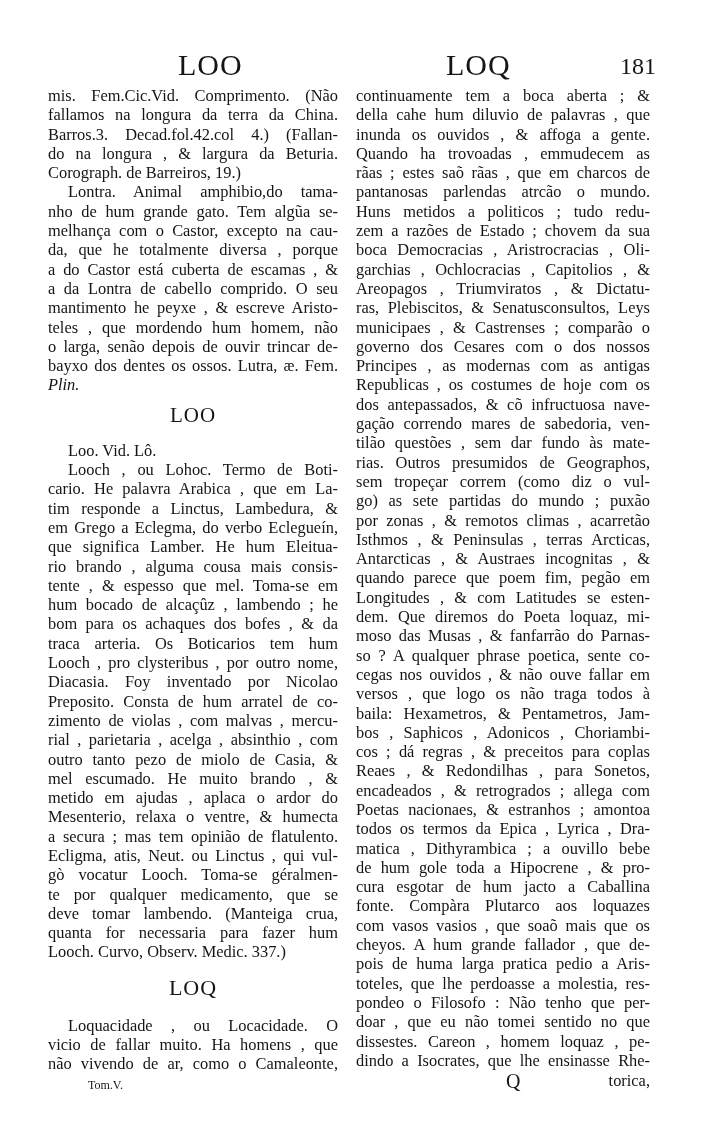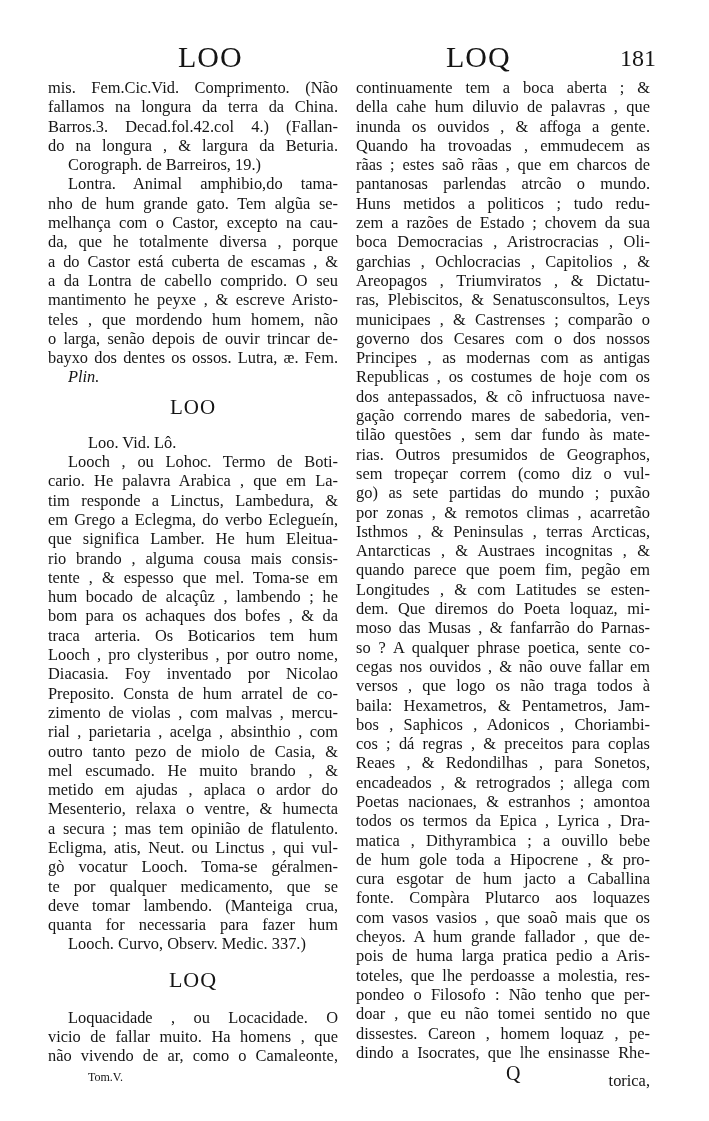--- a/index.html
+++ b/index.html
@@ -1,54 +1,54 @@
 <!DOCTYPE html>
 <html><head>
   <meta charset="utf-8">
   <style>
     html, body { margin: 0; padding: 0; background: #ffffff; }
     body {
       width: 709px; height: 1121px; position: relative; overflow: hidden;
       font-family: "Liberation Serif", "DejaVu Serif", serif;
       color: #151515;
     }
-    .page { position: absolute; left: 0; top: 0; width: 709px; height: 852px; }
+    .page { position: absolute; left: 0; top: 8px; width: 709px; height: 852px; }
     .col { position: absolute; top: 38px; width: 290px; }
     .col-left { left: 48px; }
     .col-right { left: 356px; width: 294px; }
     .header { height: 40px; position: relative; }
     .running-head {
       position: absolute; top: 0; font-size: 30px; letter-spacing: 1px;
       line-height: 38px; font-weight: normal;
     }
     .col-left .running-head { left: 130px; }
     .col-right .running-head { left: 90px; }
     .page-number {
       position: absolute; right: -6px; top: 6px; font-size: 24px; line-height: 28px;
     }
     .line {
       font-size: 16.4px; line-height: 19.3px; height: 19.3px;
       white-space: nowrap; text-align: justify; text-align-last: justify;
       overflow: hidden;
     }
-    .line.last { text-align-last: left; margin-left: 20px; }
+    .line.last { text-align-last: left; }
     .line.indent { padding-left: 20px; }
     .section-head {
       text-align: center; font-size: 21px; line-height: 24px;
       margin: 8px 0 14px 0; letter-spacing: 1px;
     }
     .section-head.loq { margin: 14px 0 16px 0; font-size: 22px; }
     .footer-left {
       font-size: 12px; line-height: 22px; padding-left: 40px;
     }
     .catchword-row {
       position: relative; height: 24px; font-size: 16.4px; line-height: 22px;
     }
     .signature { position: absolute; left: 150px; top: 0; font-size: 20px; }
-    .catchword { position: absolute; right: 0; top: 0; margin-top: 8px; }
+    .catchword { position: absolute; right: 0; top: 0; }
   </style>
 </head>
 <body>
 
 <div class="page">
 
   <div class="col col-left">
     <div class="header">
       <span class="running-head">LOO</span>
     </div>

